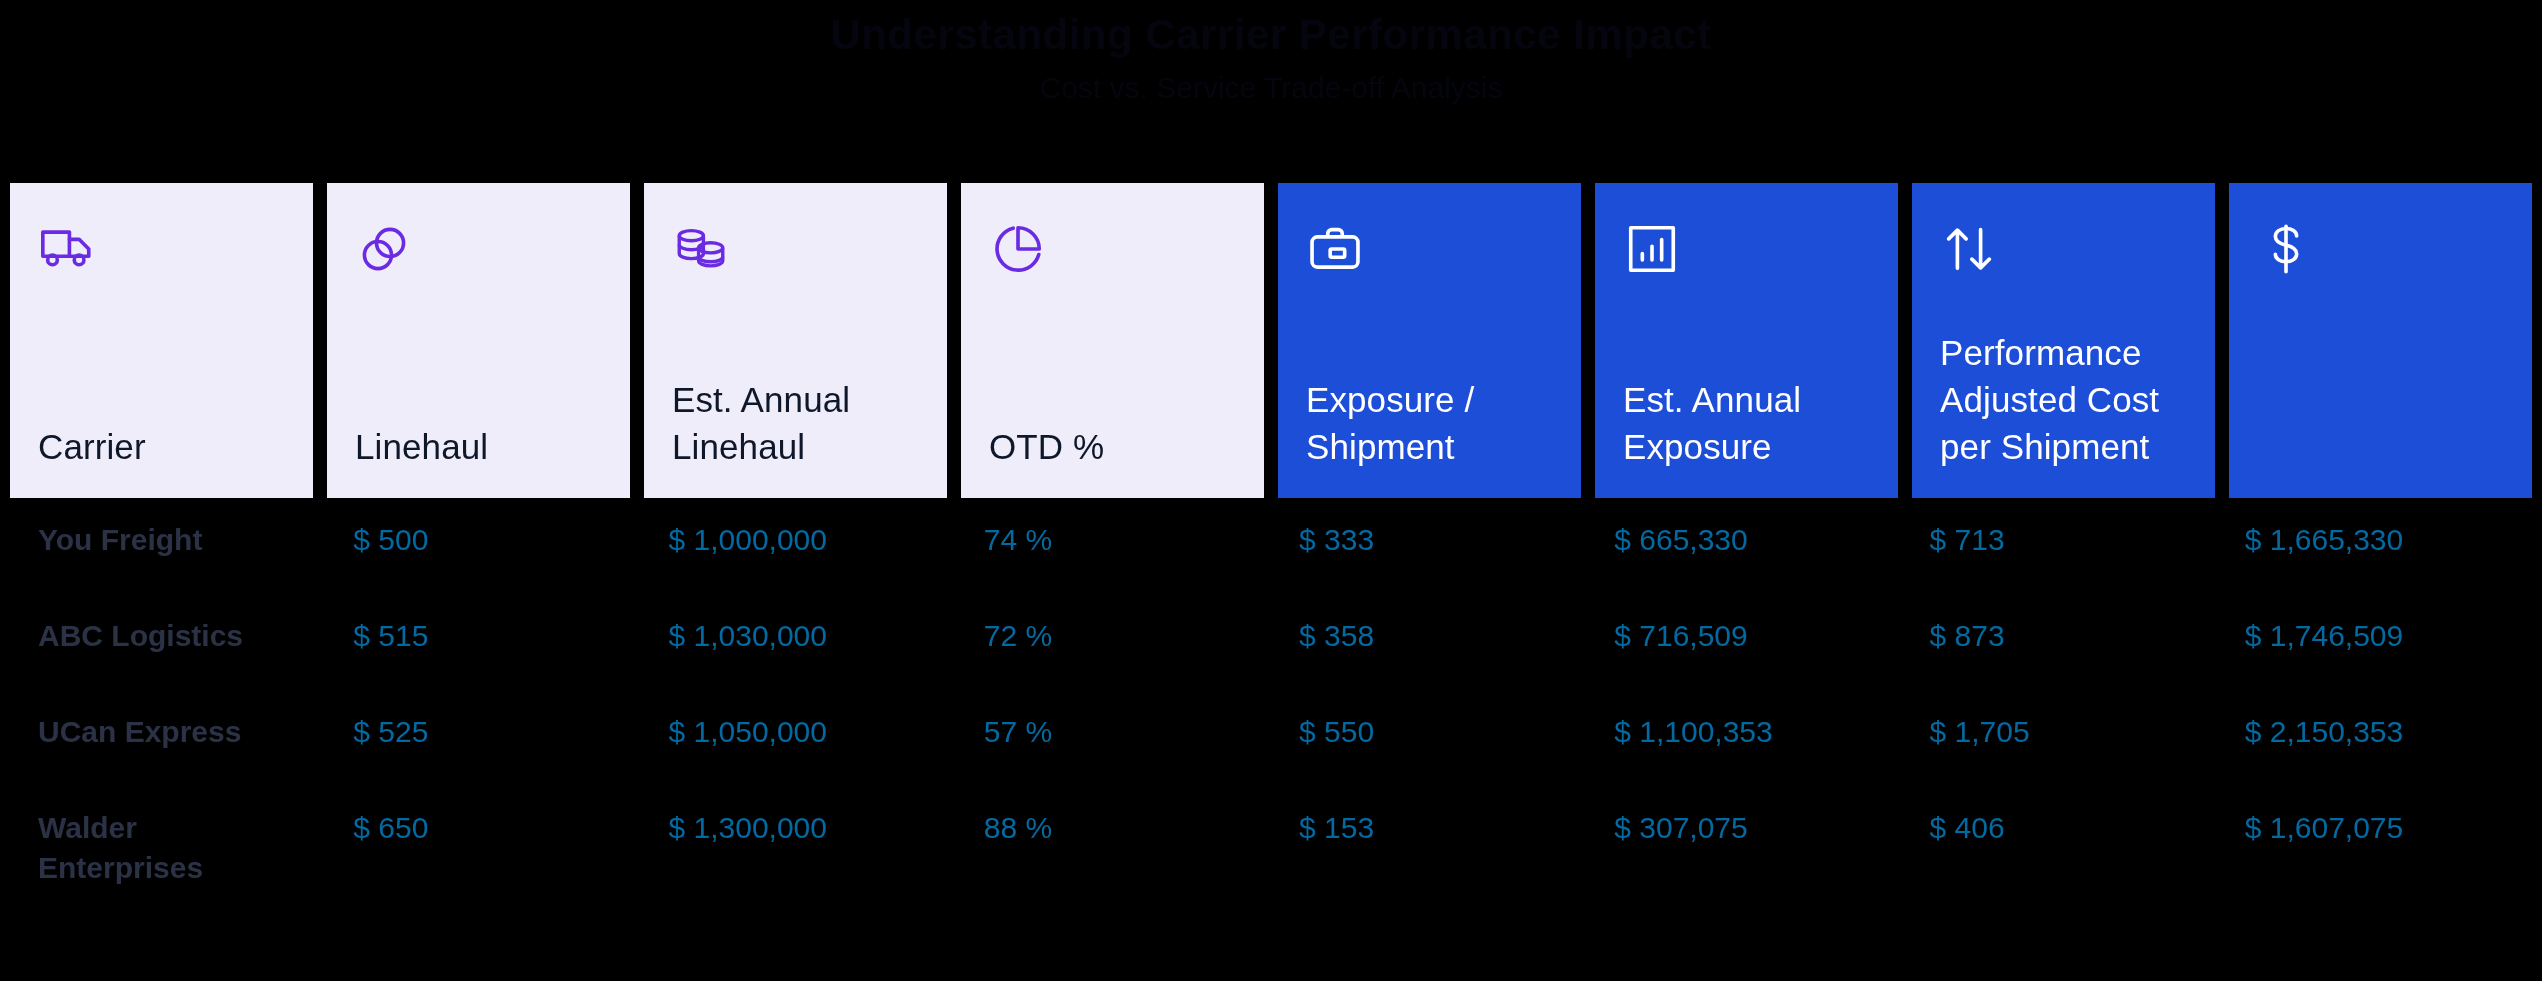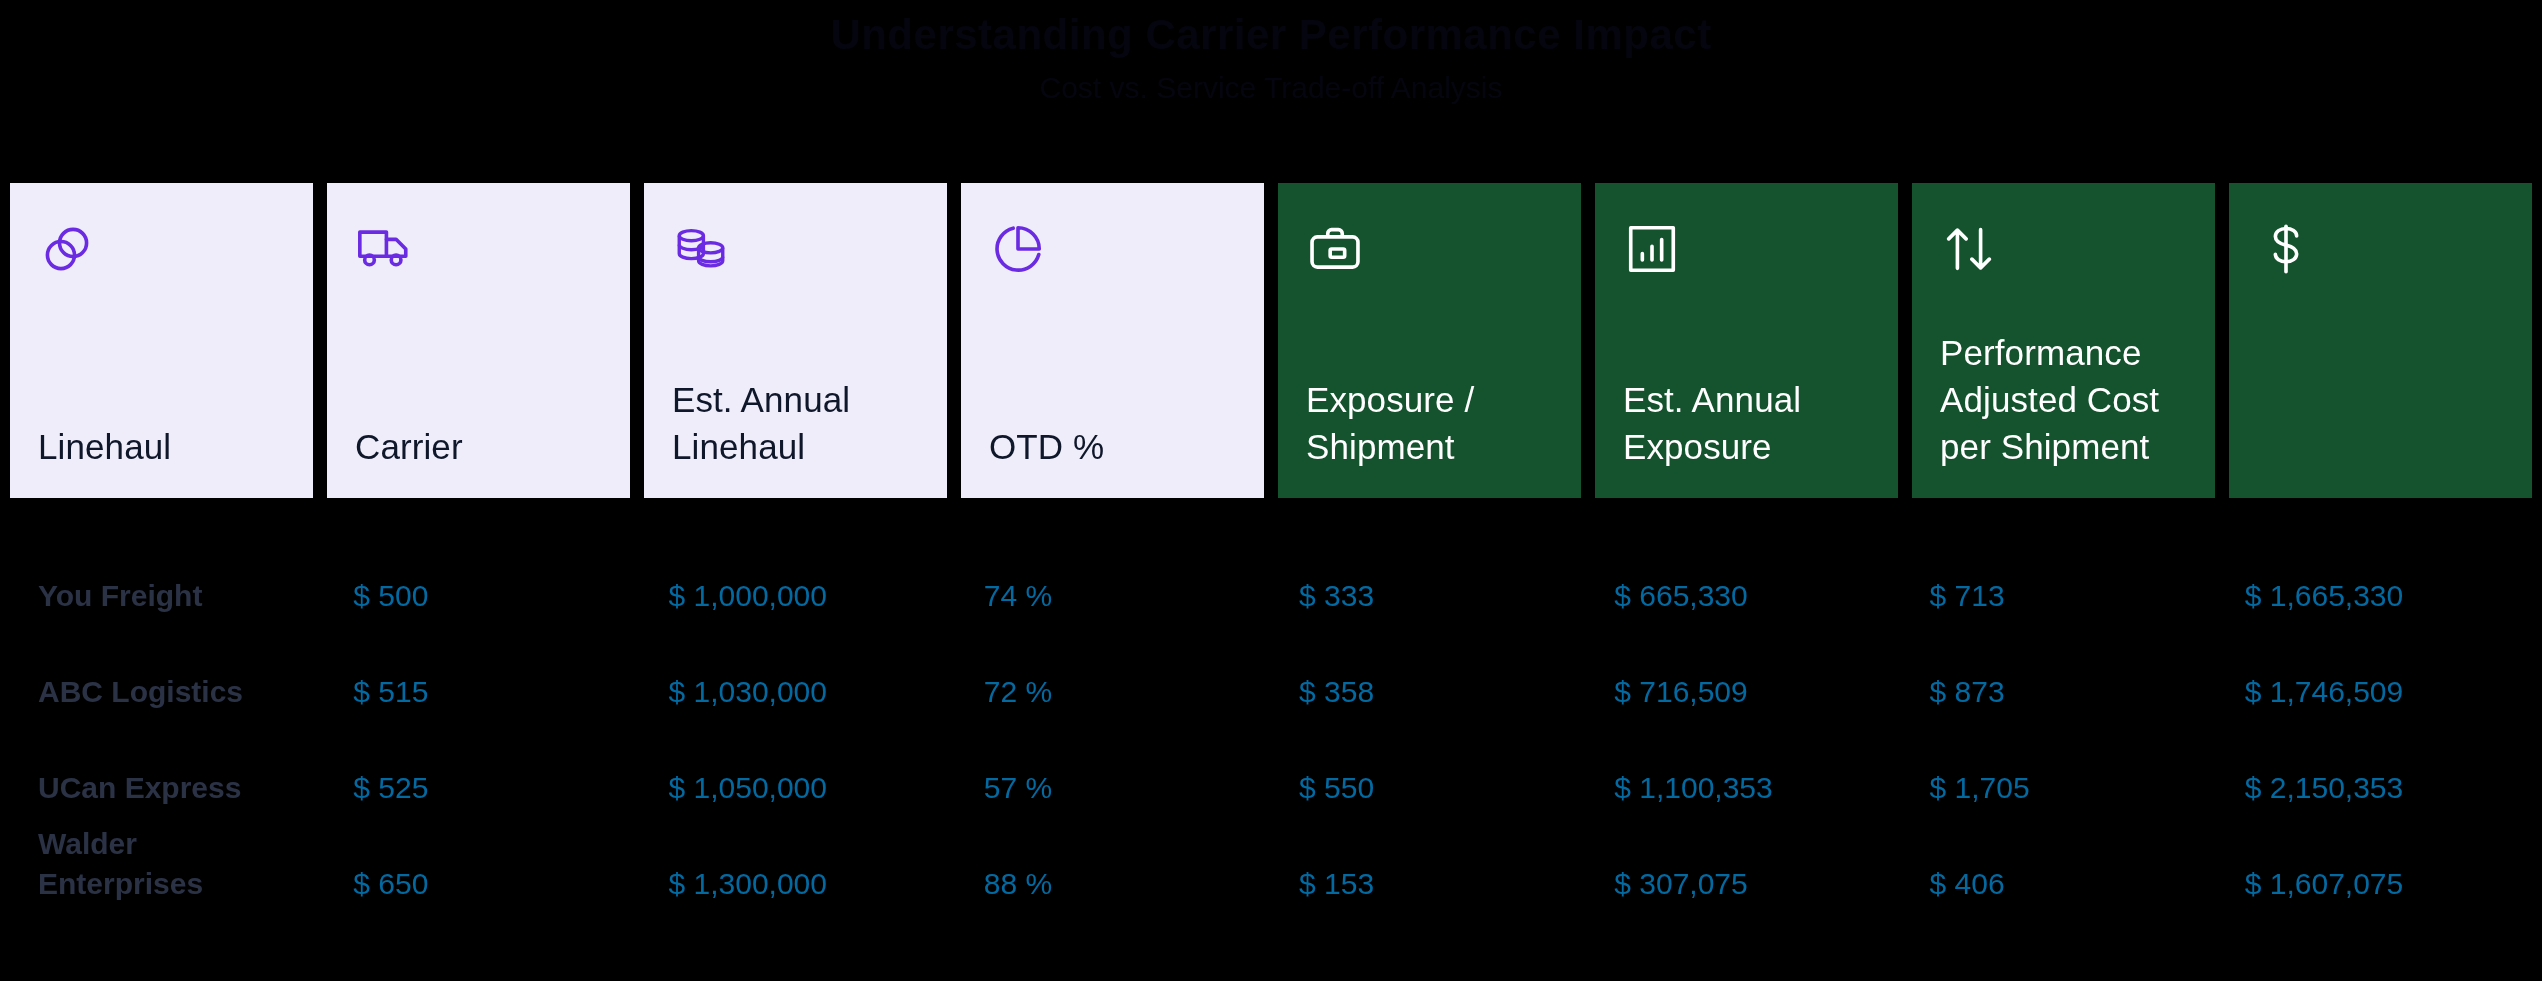--- a/index.html
+++ b/index.html
@@ -55,21 +55,21 @@
     position: relative;
     display: flex;
     flex-direction: column;
     justify-content: space-between;
     padding: 37px 28px 28px 28px;
   }
   .card.light {
     background: #EFEDFA;
   }
   .card.accent {
-    background: #14532d;
+    background: #1d4ed8;
   }
   .card-icon {
     width: 58px;
     height: 58px;
     display: block;
   }
   .card.light .card-icon { color: #6B2BE2; }
   .card.accent .card-icon { color: #FFFFFF; }
   .card-label {
     font-size: 35px;
@@ -83,21 +83,21 @@
 
   
   .data-grid {
     position: absolute;
     left: 10px;
     top: 520px;
     width: 2522px;
   }
   .data-row {
     display: flex;
-    align-items: flex-end;
+    align-items: flex-start;
     min-height: 96px;
   }
   .data-cell {
     flex: 1 1 0;
     min-width: 0;
     padding: 0 28px;
     font-size: 30px;
     line-height: 40px;
     font-weight: 400;
     color: #0369a1;
@@ -116,35 +116,35 @@
 <div class="stage">
 
   <div class="title-block">
     <div class="deck-title">Understanding Carrier Performance Impact</div>
     <div class="deck-subtitle">Cost vs. Service Trade-off Analysis</div>
   </div>
 
   <div class="card-row">
 
     <div class="card light">
-      <svg class="card-icon" viewBox="0 0 24 24" fill="none" stroke="currentColor" stroke-width="1.5">
-        <circle cx="14.5" cy="9.5" r="5.6"></circle>
-          <circle cx="9.5" cy="14.5" r="5.6"></circle>
-      </svg>
-      <div class="card-label">Linehaul</div>
-    </div>
-
-    <div class="card light">
       <svg class="card-icon" viewBox="0 0 24 24" fill="none" stroke="currentColor" stroke-width="1.5" stroke-linecap="round" stroke-linejoin="round">
         <path d="M2 5h11v10H2z"></path>
           <path d="M13 8h4l4 4v3h-8"></path>
         <circle cx="6" cy="16.5" r="2"></circle>
           <circle cx="17" cy="16.5" r="2"></circle>
       </svg>
       <div class="card-label">Carrier</div>
+    </div>
+
+    <div class="card light">
+      <svg class="card-icon" viewBox="0 0 24 24" fill="none" stroke="currentColor" stroke-width="1.5">
+        <circle cx="14.5" cy="9.5" r="5.6"></circle>
+          <circle cx="9.5" cy="14.5" r="5.6"></circle>
+      </svg>
+      <div class="card-label">Linehaul</div>
     </div>
 
     <div class="card light">
       <svg class="card-icon" viewBox="0 0 24 24" fill="none" stroke="currentColor" stroke-width="1.4" stroke-linejoin="round">
         <ellipse cx="8" cy="6.5" rx="5" ry="2.1"></ellipse>
         <path d="M3 6.5v7.4c0 1.16 2.24 2.1 5 2.1s5-.94 5-2.1V6.5"></path>
         <path d="M3 10.2c0 1.16 2.24 2.1 5 2.1s5-.94 5-2.1"></path>
         <ellipse cx="16" cy="11.5" rx="5" ry="2.1"></ellipse>
         <path d="M11 11.5v5.4c0 1.16 2.24 2.1 5 2.1s5-.94 5-2.1v-5.4"></path>
         <path d="M11 15.2c0 1.16 2.24 2.1 5 2.1s5-.94 5-2.1"></path>

